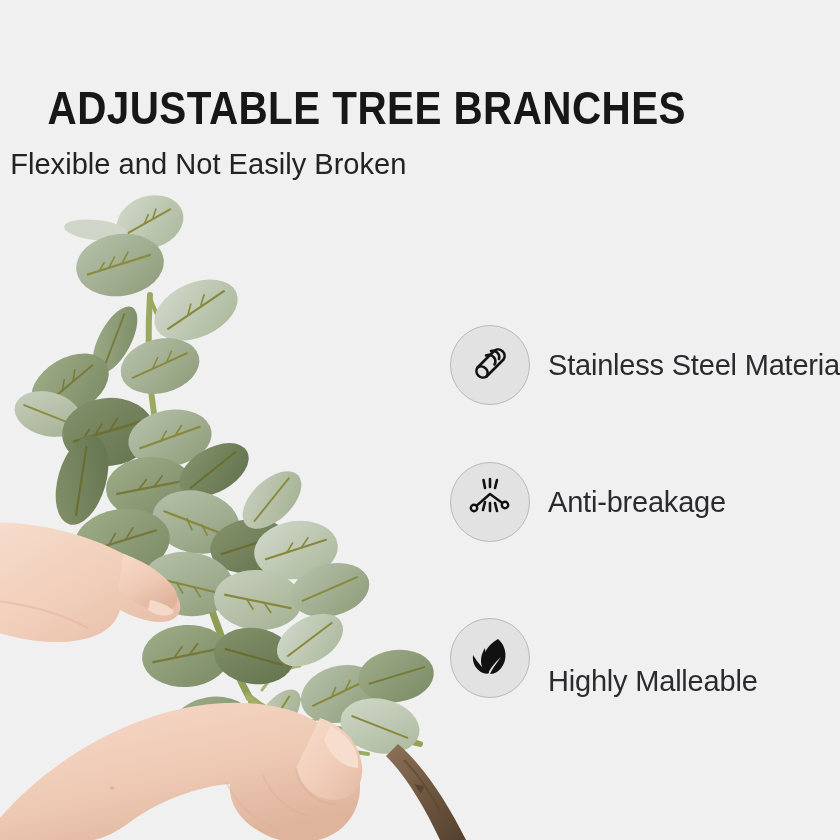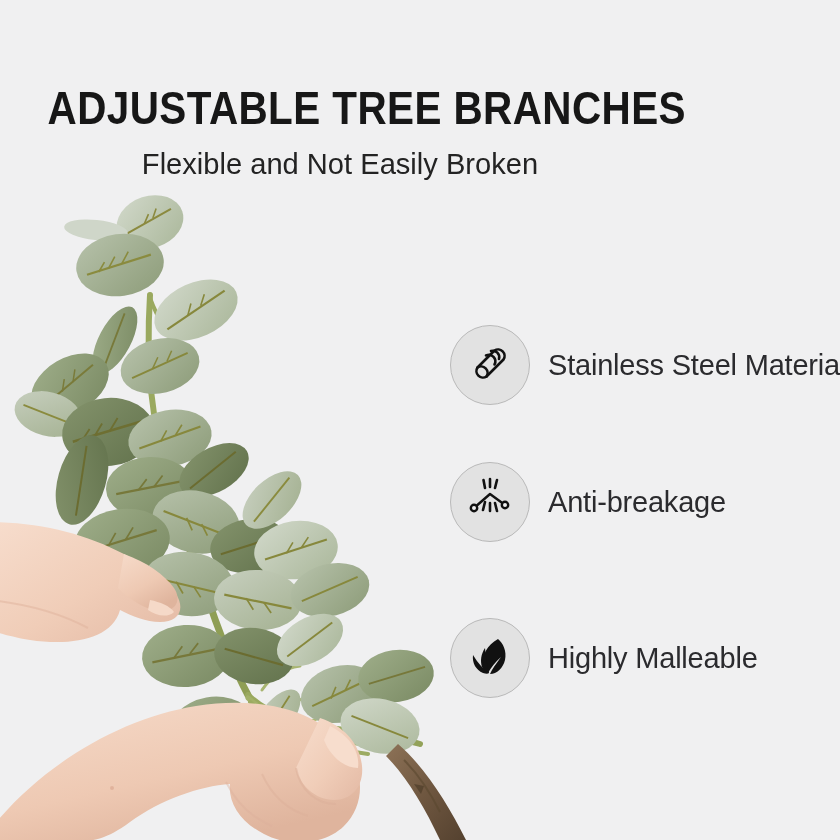--- a/index.html
+++ b/index.html
@@ -9,21 +9,20 @@
     background:#f0f0f1;
   }
   #page{
     position:relative;width:840px;height:840px;
     background:#f0f0f1;overflow:hidden;
   }
 
   
   #header{
     position:absolute;left:0;top:82px;width:680px;
-    text-align:center;
   }
   #title{
     font-family:"Liberation Sans", sans-serif;
     font-weight:700;
     font-size:47px;
     line-height:52px;
     letter-spacing:0.5px;
     color:#171717;
     transform:scaleX(0.86);
     transform-origin:center top;
@@ -336,21 +335,21 @@
             <circle cx="7" cy="31" r="3.2" fill="#f0f0f0"></circle>
             <circle cx="38" cy="28" r="3.2" fill="#f0f0f0"></circle>
             <path d="M18 11 L 16.5 3 M 23 10 L 23 2 M 28 11 L 30 3" stroke-width="2.6"></path>
             <path d="M18 25 L 16 33 M 23 26 L 23 34 M 28 26 L 30 34" stroke-width="2.6"></path>
           </svg>
         </span>
       </div>
       <div class="feature-label">Anti-breakage</div>
     </div>
 
-    <div class="feature" style="top:293px;">
+    <div class="feature" style="top:293px;align-items:flex-end;">
       <div class="feature-badge">
         <span>
           <svg width="42" height="42" viewBox="0 0 42 42" fill="#111111">
             <path d="M29 4 C 18 10, 13 20, 14 30 C 14 34, 16 37, 19 38
                      C 22 33, 26 27, 32 22 C 27 29, 23 34, 21 39
                      C 28 39, 34 33, 36 25 C 38 16, 34 8, 29 4 Z"></path>
             <path d="M16 13 C 12 19, 11 26, 13 32 C 15 36, 18 38, 20 38
                      C 18 31, 17 22, 16 13 Z"></path>
             <path d="M4 20 C 3 28, 7 35, 14 38 C 17 39, 19 39, 20 38
                      C 14 34, 9 28, 4 20 Z"></path>

